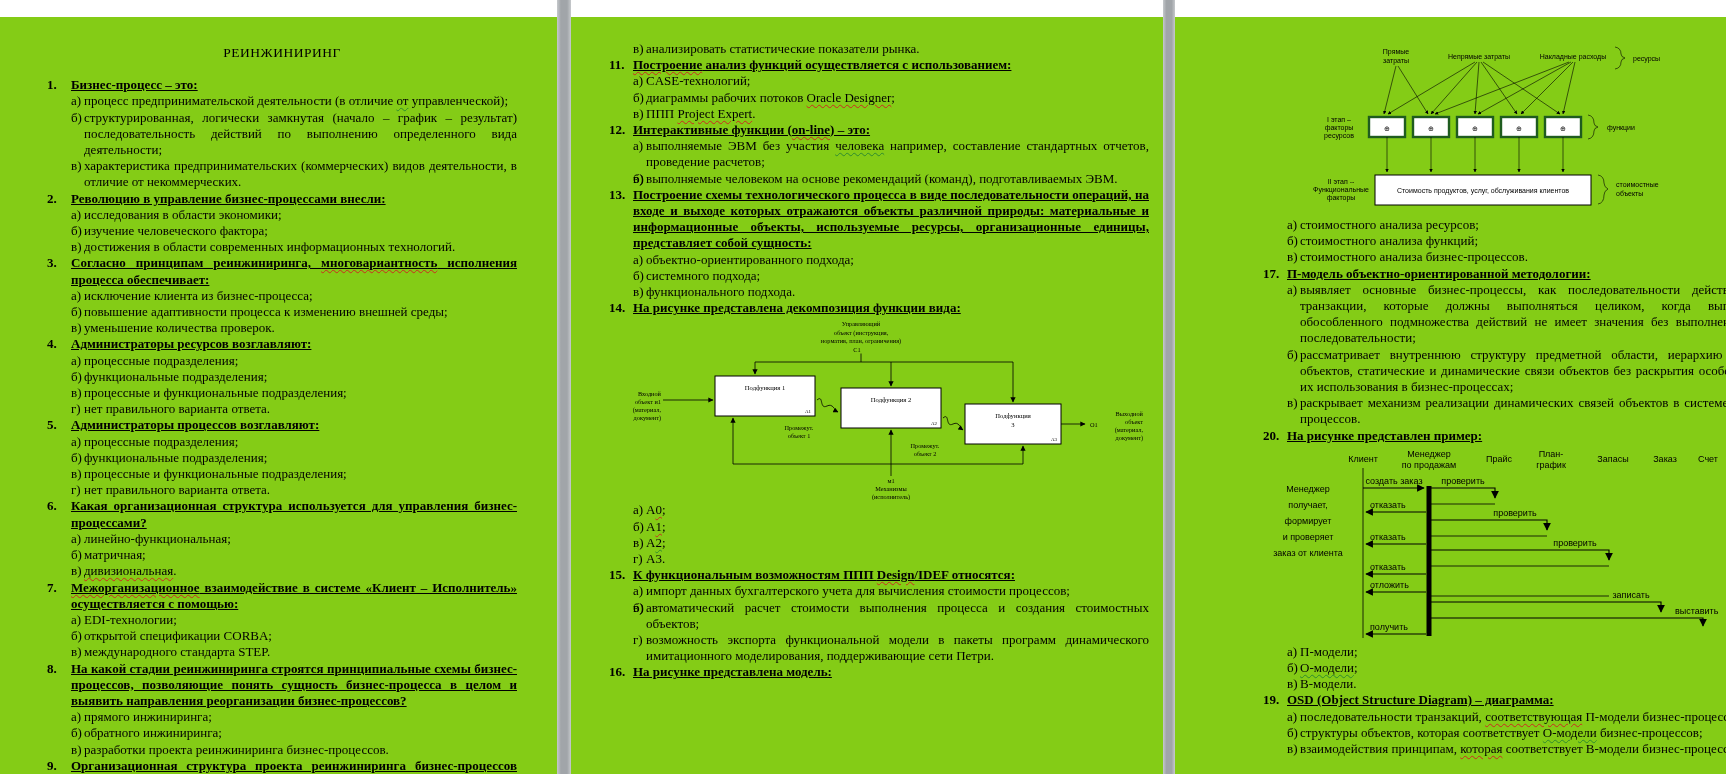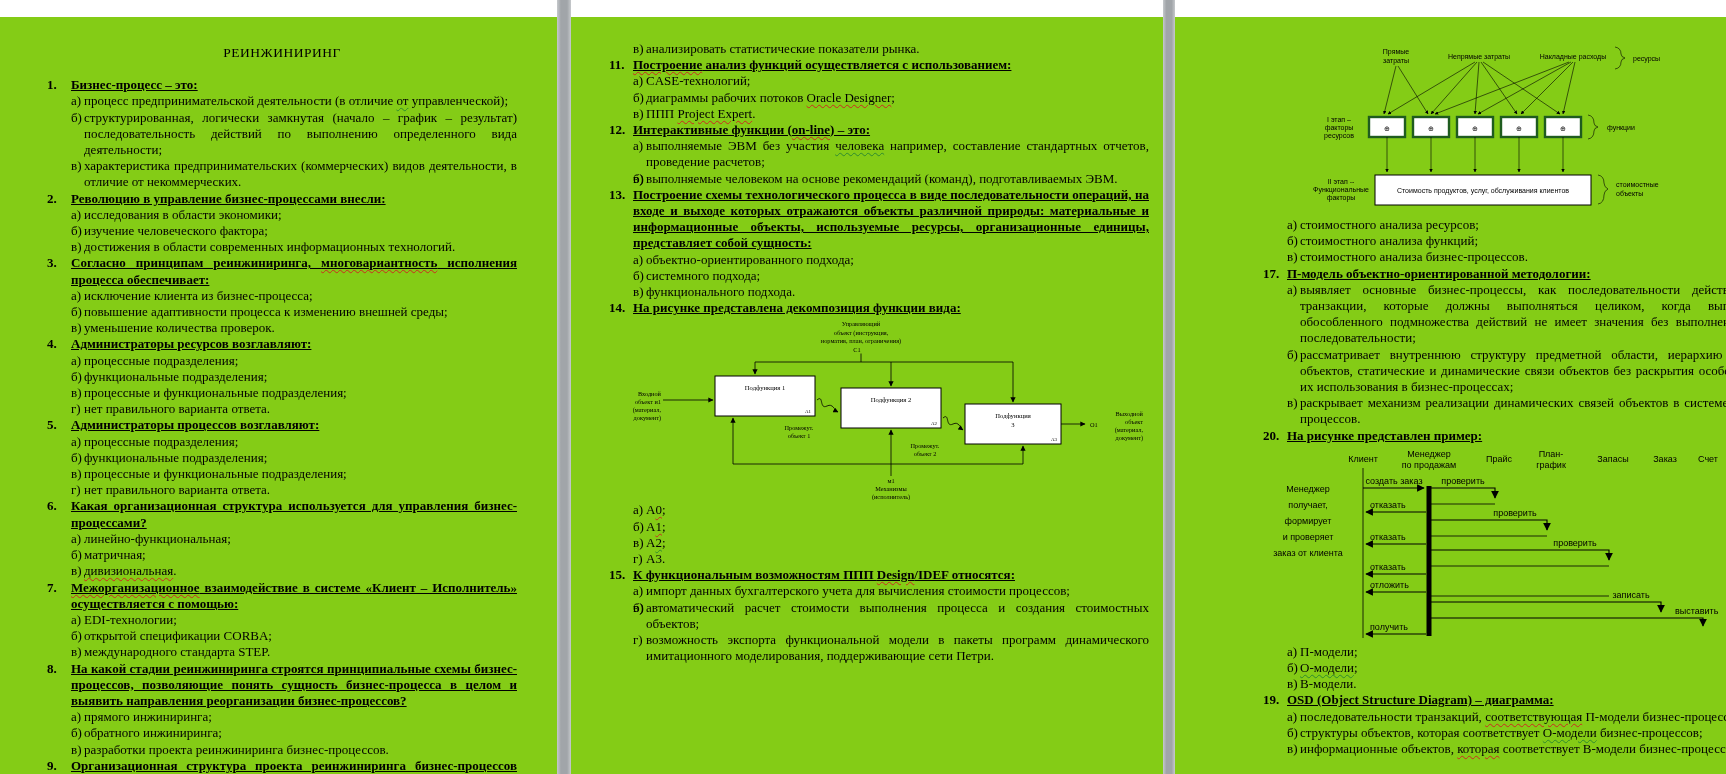--- a/index.html
+++ b/index.html
@@ -168,20 +168,21 @@
 </div>
 <div class="blk opt"><span class="lbl">а)</span><span>А</span><span class="sq-r">0</span><span>;</span></div>
       <div class="blk opt"><span class="lbl">б)</span><span>А</span><span class="sq-r">1</span><span>;</span></div>
       <div class="blk opt"><span class="lbl">в)</span><span>А</span><span class="sq-g">2</span><span>;</span></div>
       <div class="blk opt"><span class="lbl">г)</span><span>А3.</span></div>
       <div class="blk q"><span class="num">15.</span><span>К функциональным возможностям ППП </span><span class="sq-r">Design</span><span>/IDEF относятся:</span></div>
       <div class="blk opt"><span class="lbl">а)</span><span>импорт данных бухгалтерского учета для вычисления стоимости процессов;</span></div>
       <div class="blk opt"><span class="lbl">б)</span></div>
       <div class="blk opt"><span class="lbl">в)</span><span>автоматический расчет стоимости выполнения процесса и создания стоимостных объектов;</span></div>
       <div class="blk opt"><span class="lbl">г)</span><span>возможность экспорта функциональной модели в пакеты программ динамического имитационного моделирования, поддерживающие сети Петри.</span></div>
+      <div class="blk q"><span class="num">16.</span><span>На рисунке представлена модель:</span></div>
     </div>
   <div class="gap" id="gap2"></div>
   <div class="page" id="page3">
 <div class="figwrap f16wrap">
 <svg width="462" height="170" viewBox="0 0 462 170">
   <defs>
     <marker id="arB" viewBox="0 0 10 10" refX="9" refY="5" markerWidth="6" markerHeight="6" orient="auto-start-reverse">
       <path d="M0,0L10,5L0,10z" fill="#000"></path>
     </marker>
   </defs>
@@ -319,15 +320,15 @@
     <path class="ln2" d="M163,188 H103" marker-end="url(#arC)"></path>
   </g>
 </svg>
 </div>
 <div class="blk opt"><span class="lbl">а)</span><span>П-модели;</span></div>
       <div class="blk opt"><span class="lbl">б)</span><span class="sq-g">О-модели</span><span>;</span></div>
       <div class="blk opt"><span class="lbl">в)</span><span>В-модели.</span></div>
       <div class="blk q"><span class="num">19.</span><span>OSD (Object Structure Diagram) – диаграмма:</span></div>
       <div class="blk opt"><span class="lbl">а)</span><span>последовательности транзакций, </span><span class="sq-r">соответствующая</span><span> П-модели бизнес-процессов;</span></div>
       <div class="blk opt"><span class="lbl">б)</span><span>структуры объектов, которая соответствует </span><span class="sq-g">О-модели</span><span> бизнес-процессов;</span></div>
-      <div class="blk opt"><span class="lbl">в)</span><span>информационные объектов, </span><span class="sq-r">которая</span><span> соответствует В-модели бизнес-процессов.</span></div>
+      <div class="blk opt"><span class="lbl">в)</span><span>взаимодействия принципам, </span><span class="sq-r">которая</span><span> соответствует В-модели бизнес-процессов.</span></div>
     </div>
 </div>
 
 </body></html>

